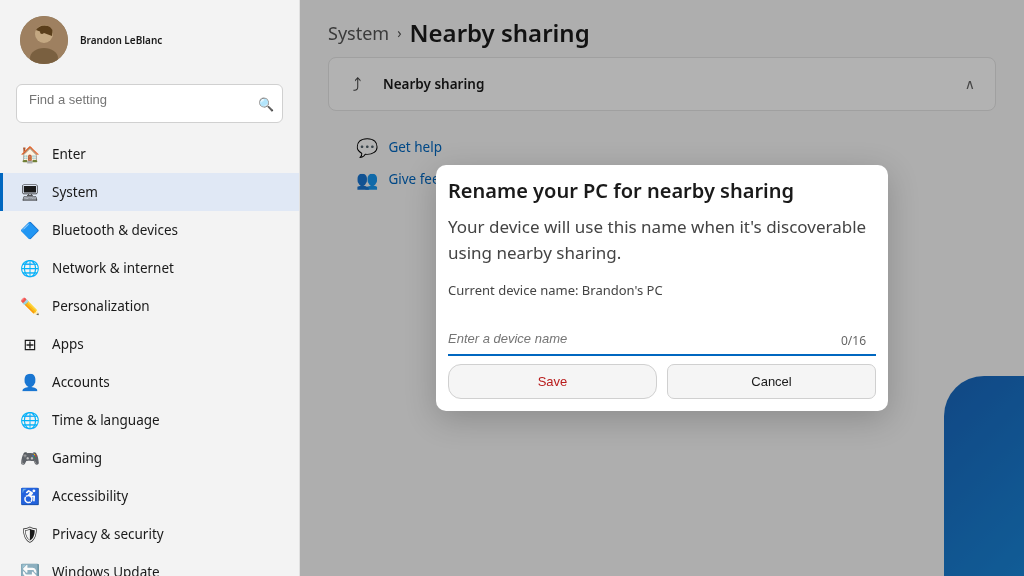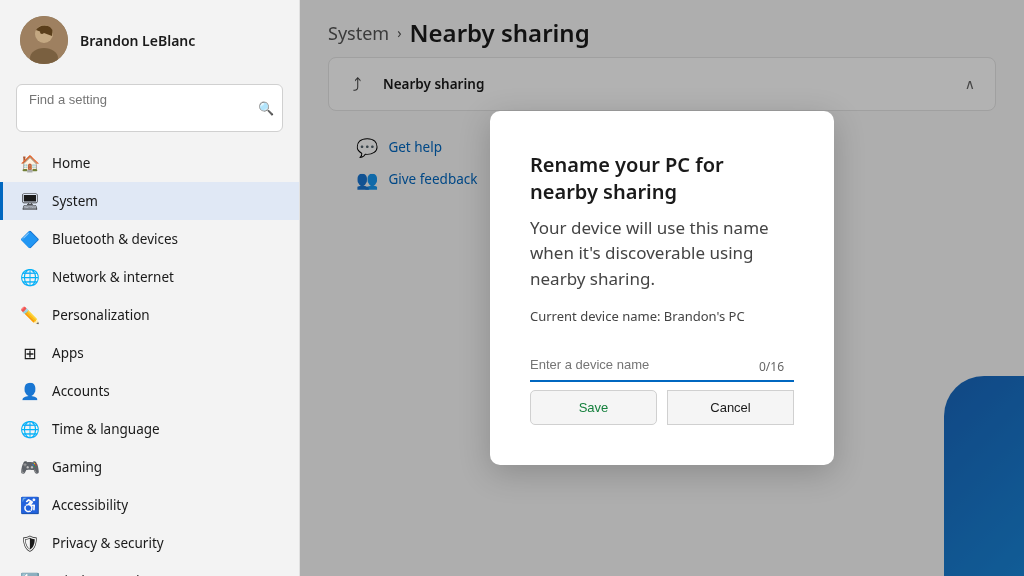--- a/index.html
+++ b/index.html
@@ -42,33 +42,33 @@
       align-items: center;
       justify-content: center;
     }
 
     .avatar svg {
       width: 48px;
       height: 48px;
     }
 
     .user-name {
-      font-size: 14px;
+      font-size: 10px;
       font-weight: 600;
       color: #1a1a1a;
     }
 
     .search-box {
       margin: 4px 16px 8px;
       position: relative;
     }
 
     .search-box input {
       width: 100%;
-      padding: 7px 32px 24px 12px;
+      padding: 7px 32px 15px 12px;
       border-radius: 6px;
       border: 1px solid #d0d0d0;
       background: #fff;
       font-size: 13px;
       outline: none;
       color: #555;
     }
 
     .search-icon-wrap {
       position: absolute;
@@ -244,22 +244,22 @@
       background: rgba(0,0,0,0.3);
       display: flex;
       align-items: center;
       justify-content: center;
       z-index: 100;
     }
 
     .modal {
       background: #fff;
       border-radius: 10px;
-      padding: 40px;
-      width: 344px;
+      padding: 12px;
+      width: 452px;
       box-shadow: 0 8px 32px rgba(0,0,0,0.2);
     }
 
     .modal-title {
       font-size: 20px;
       font-weight: 600;
       color: #1a1a1a;
       margin-bottom: 10px;
     }
 
@@ -283,20 +283,21 @@
 
     .input-wrapper input {
       width: 100%;
       border: none;
       border-bottom: 2px solid #0067c0;
       padding: 8px 48px 8px 0;
       font-size: 13px;
       outline: none;
       background: transparent;
       color: #888;
+      font-style: italic;
     }
 
     .char-count {
       position: absolute;
       right: 10px;
       top: 50%;
       transform: translateY(-50%);
       font-size: 12px;
       color: #666;
     }
@@ -309,32 +310,32 @@
     }
 
     .modal-actions {
       display: flex;
       gap: 10px;
     }
 
     .btn-save {
       flex: 1;
       padding: 9px;
-      border-radius: 5px;
+      border-radius: 13px;
       border: 1px solid #d0d0d0;
       background: #f5f5f5;
       font-size: 13px;
-      color: #15803d;
+      color: #b91c1c;
       cursor: not-allowed;
     }
 
     .btn-cancel {
       flex: 1;
       padding: 9px;
-      border-radius: 0;
+      border-radius: 7px;
       border: 1px solid #d0d0d0;
       background: #f5f5f5;
       font-size: 13px;
       color: #1a1a1a;
       cursor: pointer;
     }
 
     .settings-section-card {
       background: #fff;
       border-radius: 8px;
@@ -362,21 +363,21 @@
   </div>
 
   <div class="search-box">
     <input type="text" placeholder="Find a setting" style="">
     <span class="search-icon-wrap">🔍</span>
   </div>
 
   <ul class="nav-list">
     <li class="nav-item">
       <span class="nav-icon">🏠</span>
-      <span>Home</span>
+      <span>Enter</span>
     </li>
     <li class="nav-item active">
       <span class="nav-icon">🖥</span>
       <span>System</span>
     </li>
     <li class="nav-item">
       <span class="nav-icon">🔷</span>
       <span>Bluetooth &amp; devices</span>
     </li>
     <li class="nav-item">

